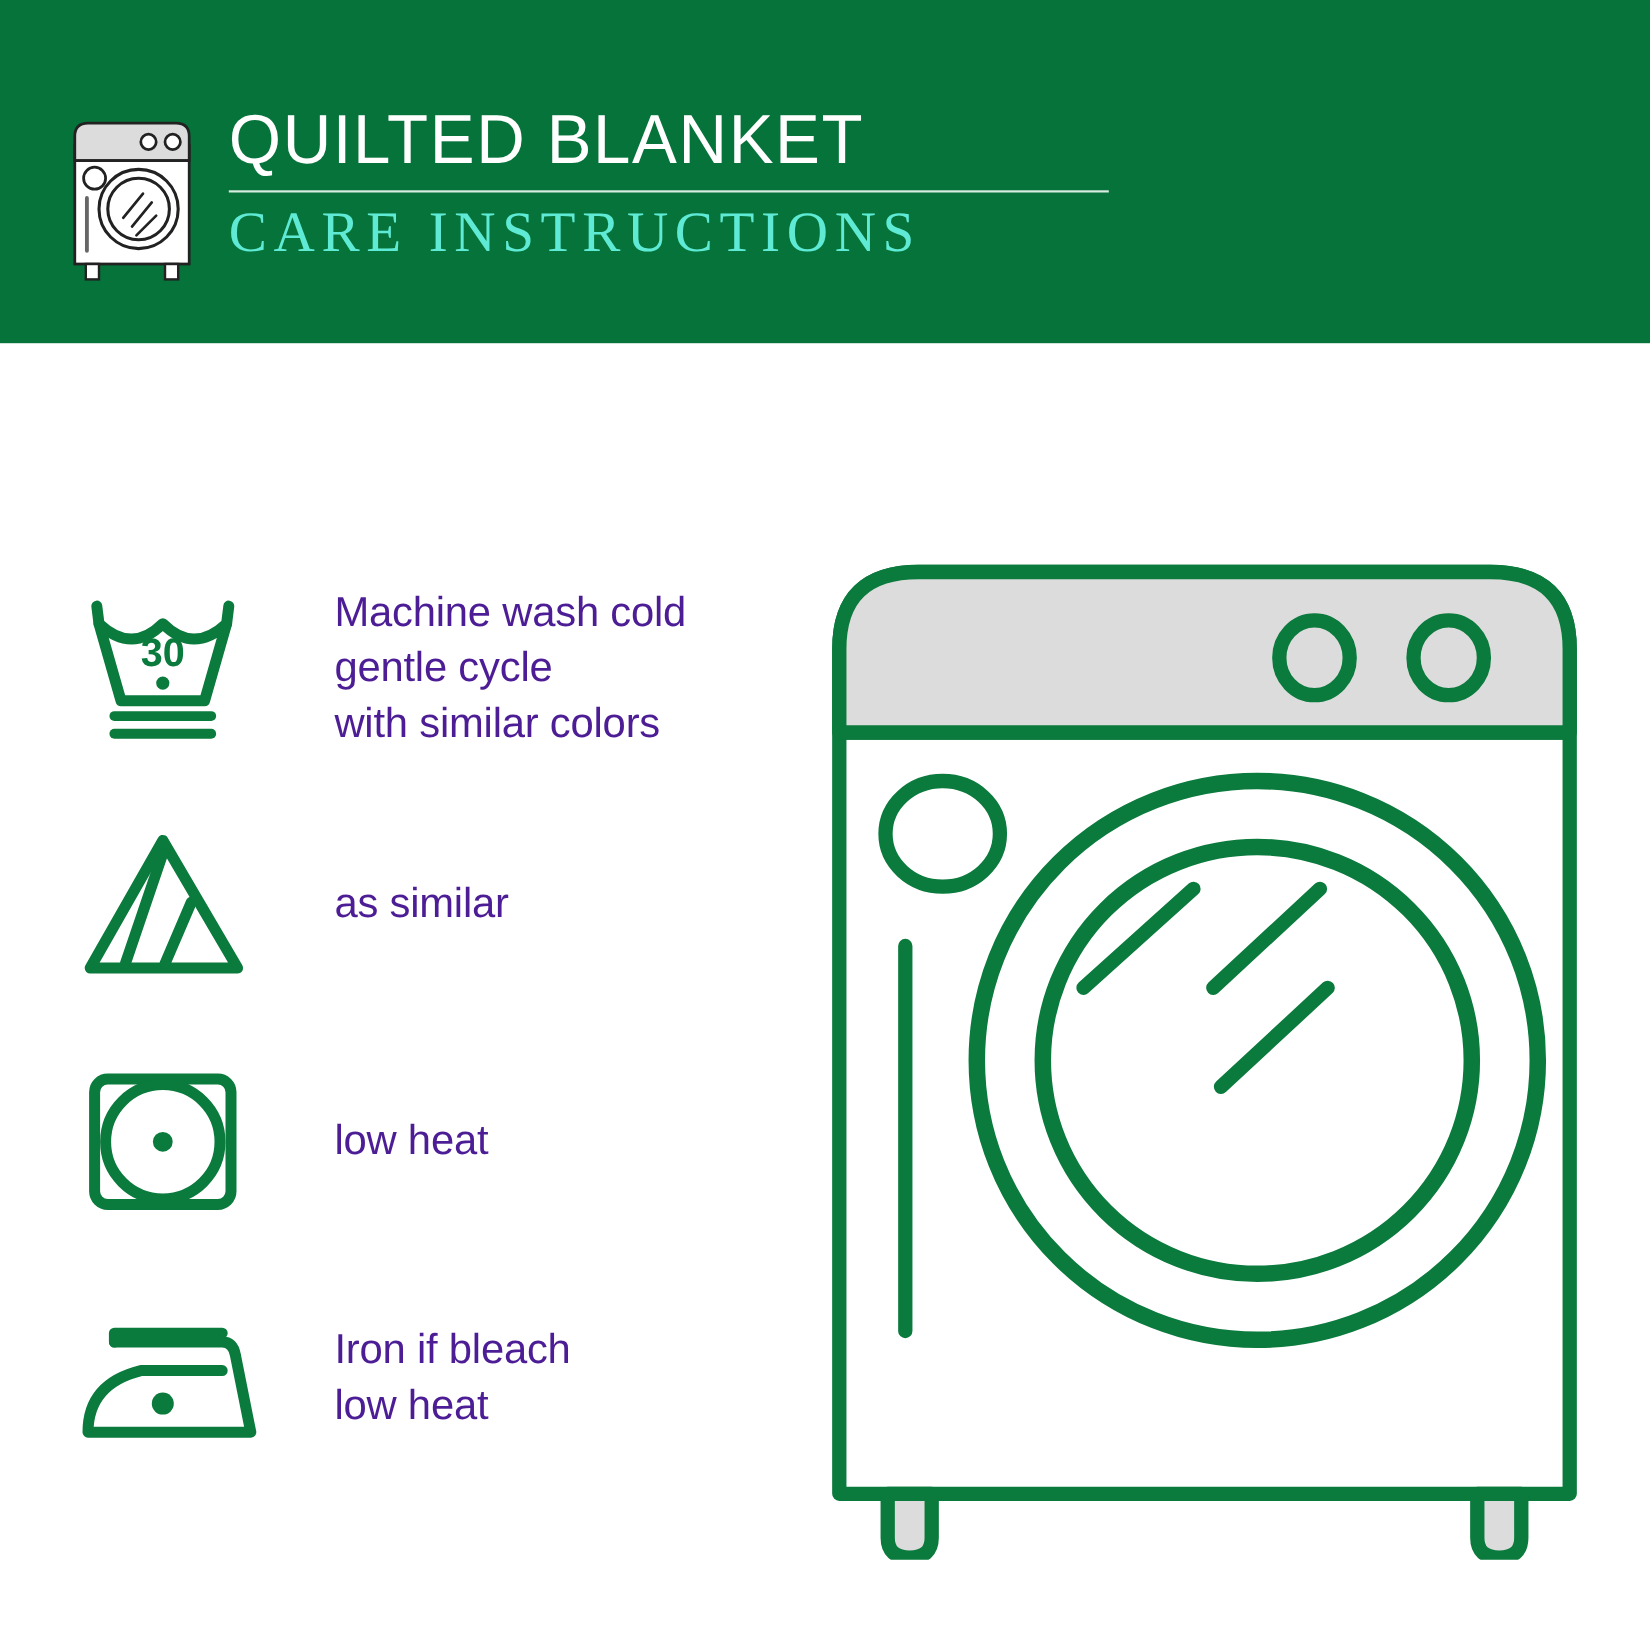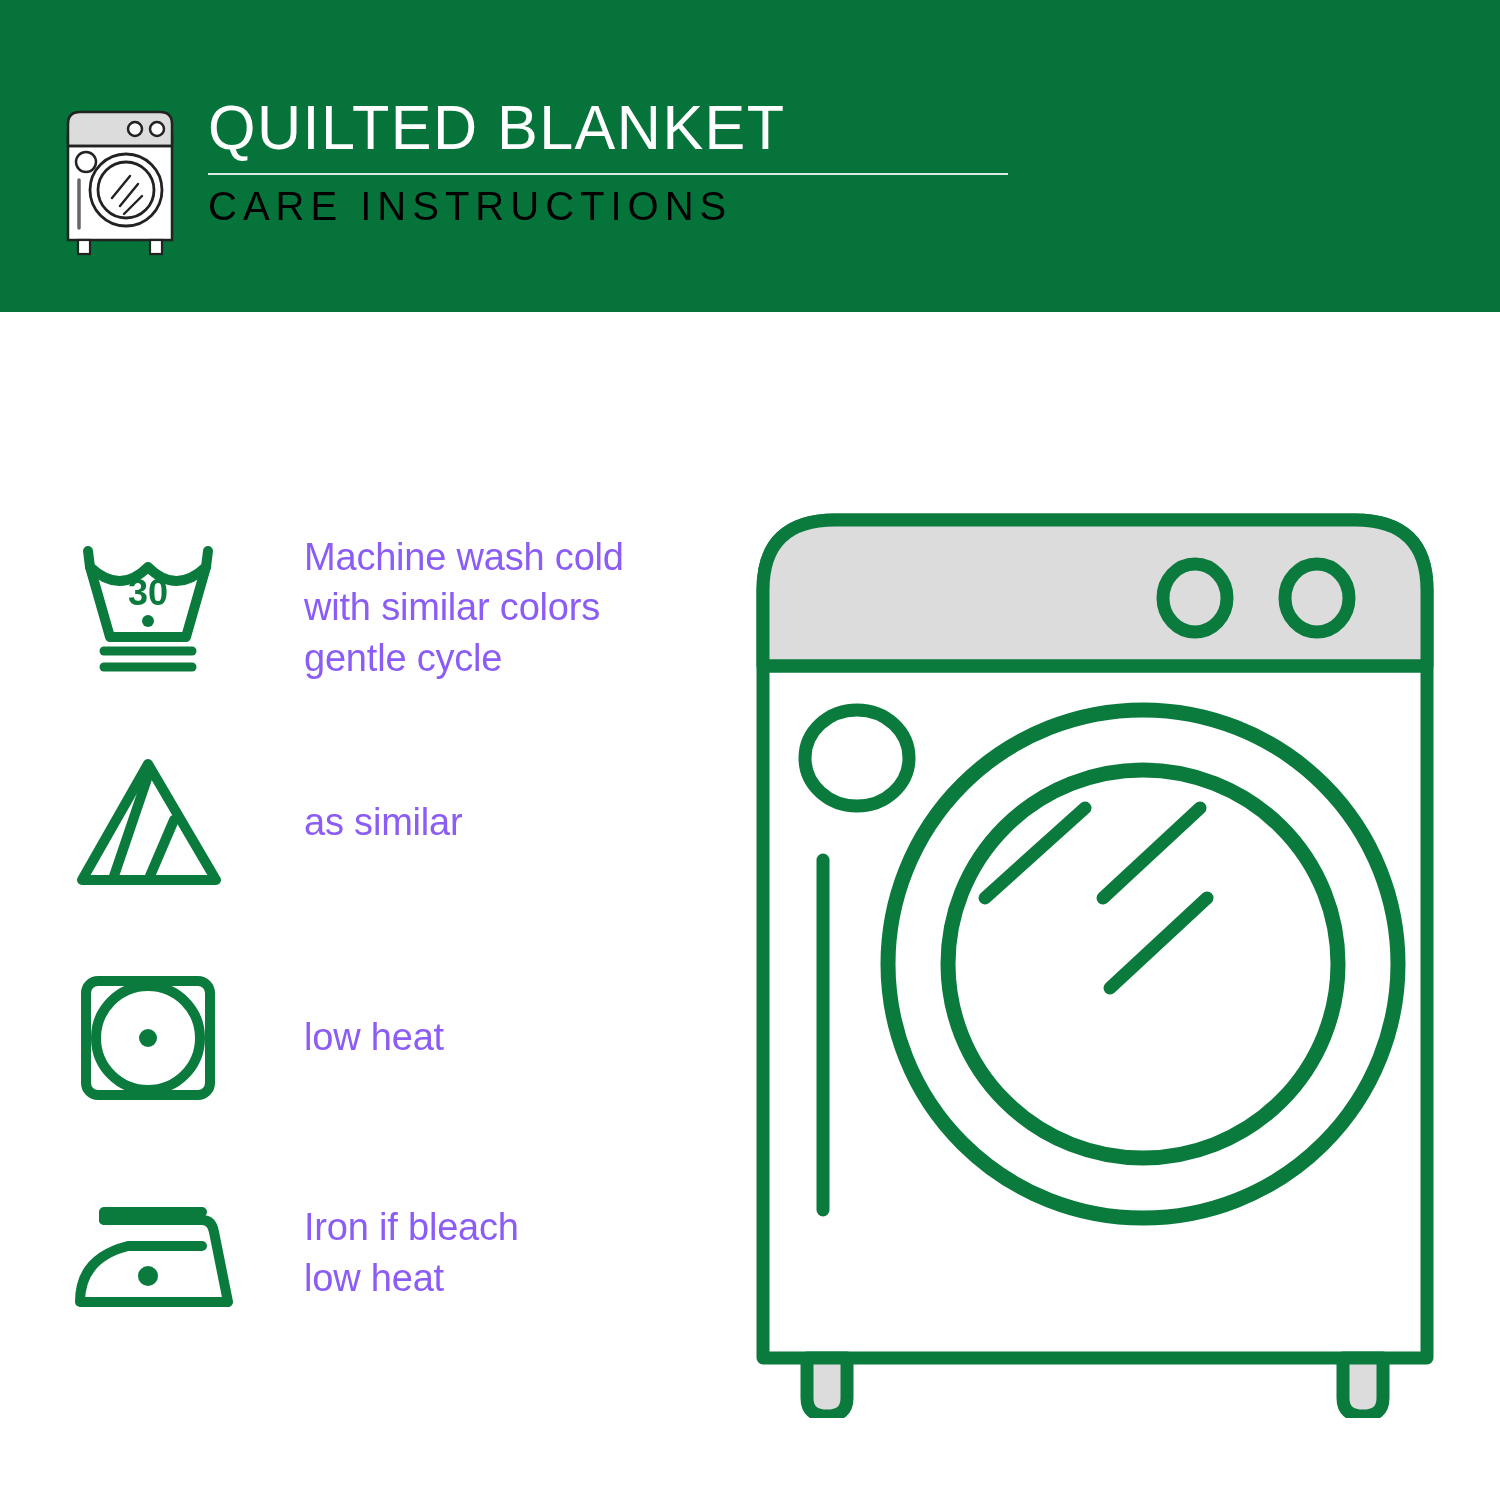--- a/index.html
+++ b/index.html
@@ -56,23 +56,23 @@
     transform-origin: left center;
   }
   .title-rule {
     margin-top: 14px;
     margin-bottom: 10px;
     width: 800px;
     height: 2px;
     background: #d9ece1;
   }
   .title-sub {
-    color: #000000;
-    font-family: Liberation Sans, sans-serif;
-    font-size: 40px;
+    color: #5eead4;
+    font-family: Liberation Serif, serif;
+    font-size: 52px;
     font-weight: 300;
     letter-spacing: 6px;
     line-height: 1.05;
     white-space: nowrap;
   }
 
   
   .care-list {
     position: absolute;
     left: 70px;
@@ -87,21 +87,21 @@
   .care-symbol {
     width: 172px;
     height: 150px;
     flex: 0 0 auto;
     display: flex;
     align-items: center;
     justify-content: flex-start;
   }
   .care-text {
     margin-left: 62px;
-    color: #8b5cf6;
+    color: #4c1d95;
     font-family: "Liberation Sans", sans-serif;
     font-size: 38px;
     font-weight: 500;
     line-height: 1.32;
     letter-spacing: -0.2px;
   }
   .care-text .line { display: block; white-space: nowrap; }
 
   
   .machine-illustration {
@@ -164,22 +164,22 @@
           <text x="78" y="72" fill="#0a7a3d" font-family="Liberation Sans, sans-serif" font-size="36" font-weight="700" text-anchor="middle">30</text>
           <circle cx="78" cy="88" r="6" fill="#0a7a3d"></circle>
           <g stroke="#0a7a3d" stroke-width="9" stroke-linecap="round">
             <line x1="34" y1="118" x2="122" y2="118"></line>
             <line x1="34" y1="134" x2="122" y2="134"></line>
           </g>
         </svg>
       </div>
       <div class="care-text">
         <span class="line">Machine wash cold</span>
+        <span class="line">gentle cycle</span>
         <span class="line">with similar colors</span>
-        <span class="line">gentle cycle</span>
       </div>
     </div>
 
     <div class="care-row">
       <div class="care-symbol">
         <svg width="172" height="150" viewBox="0 0 172 150">
           <g fill="none" stroke="#0a7a3d" stroke-width="10" stroke-linecap="round" stroke-linejoin="round">
             <path d="M78 16 L146 132 L12 132 Z"></path>
             <line x1="78" y1="28" x2="44" y2="128"></line>
             <line x1="104" y1="72" x2="80" y2="128"></line>

